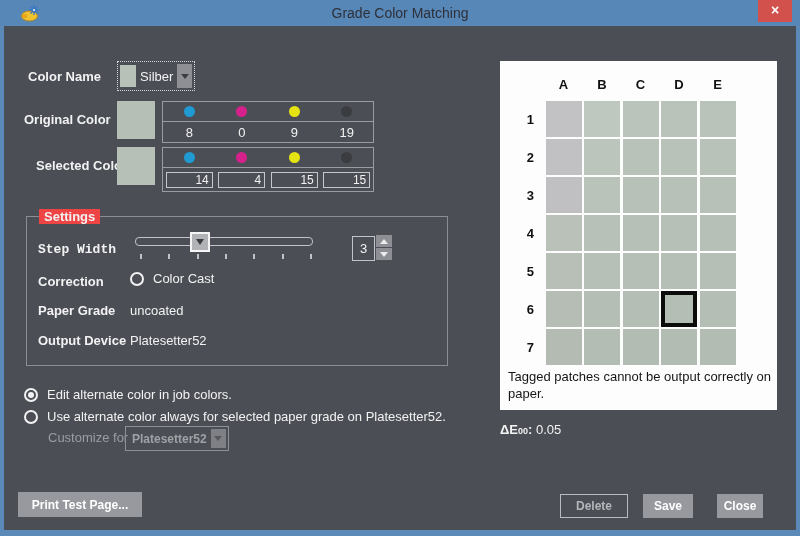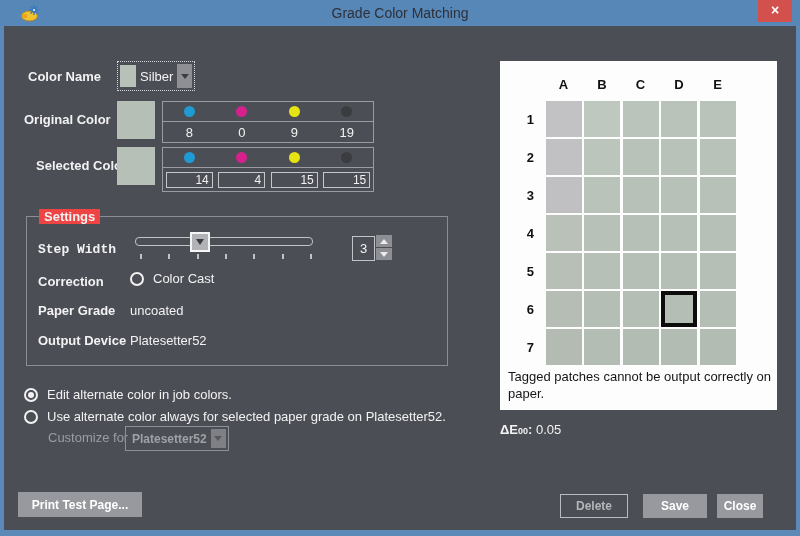--- a/index.html
+++ b/index.html
@@ -301,16 +301,16 @@
         </div>
       <div class="patch-note">Tagged patches cannot be output correctly on paper.</div>
     </div>
 
     <div class="delta-e">
       <span class="delta-sym">ΔE</span><span class="delta-sub">00</span><span class="delta-sym">: </span><span>0.05</span>
     </div>
 
     <button class="btn" style="left:14px; top:466px; width:124px; height:25px;">Print Test Page...</button>
     <button class="btn outline" style="left:556px; top:468px; width:68px; height:24px;">Delete</button>
-    <button class="btn" style="left:639px; top:468px; width:64px; height:24px;">Save</button>
+    <button class="btn" style="left:639px; top:468px; width:50px; height:24px;">Save</button>
     <button class="btn" style="left:713px; top:468px; width:46px; height:24px;">Close</button>
   </div>
 </div>
 
 </body></html>

